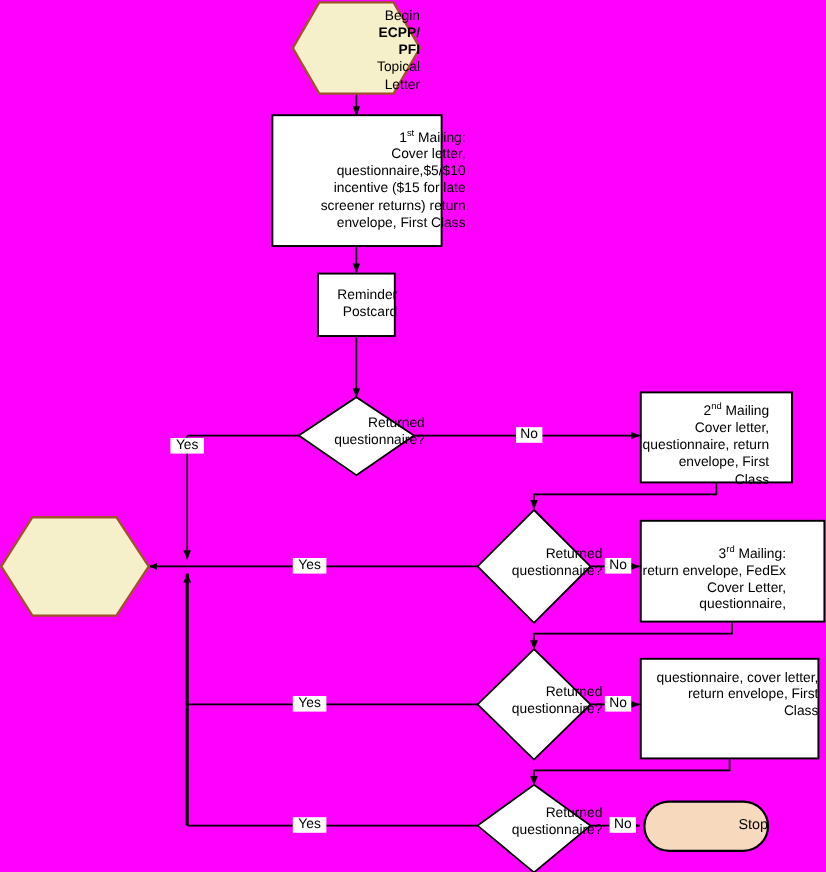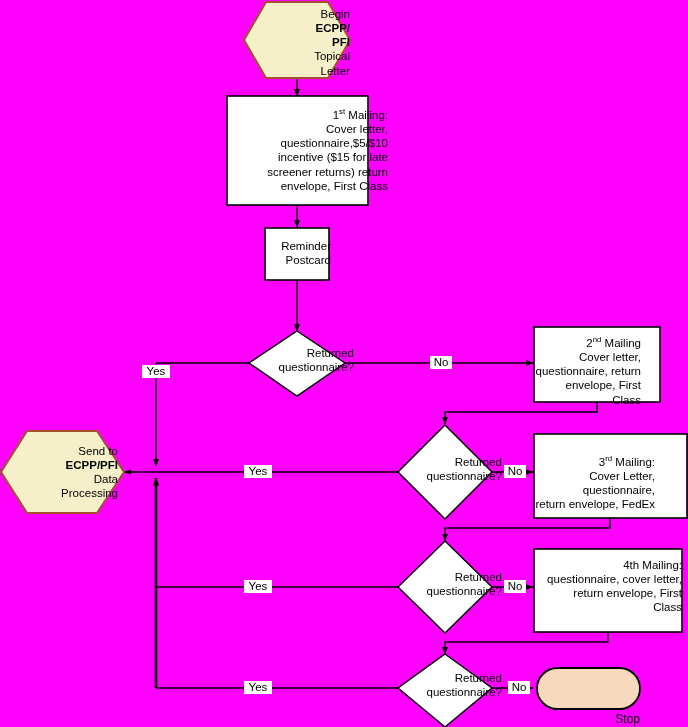--- a/index.html
+++ b/index.html
@@ -148,49 +148,42 @@
     <div>envelope, First Class</div>
   </div>
 
   <div class="node-text t11" style="left:388px;top:455px;width:114px;">
     <div>Returned</div>
     <div>questionnaire?</div>
   </div>
 
   <div class="node-text t11" style="left:535px;top:455px;width:120px;">
     <div><span>3</span><sup>rd</sup><span> Mailing:</span></div>
+    <div>return envelope, FedEx</div>
     <div>Cover Letter, questionnaire,</div>
-    <div>return envelope, FedEx</div>
   </div>
 
   <div class="node-text t11" style="left:388px;top:570px;width:114px;">
     <div>Returned</div>
     <div>questionnaire?</div>
   </div>
 
   <div class="node-text t11" style="left:534px;top:558px;width:148px;">
-    <div>4th Mailing:</div>
     <div>questionnaire, cover letter,</div>
     <div>return envelope, First</div>
     <div>Class</div>
   </div>
 
   <div class="node-text t11" style="left:388px;top:671px;width:114px;">
     <div>Returned</div>
     <div>questionnaire?</div>
   </div>
 
-  <div class="node-text t11" style="left:8px;top:444px;width:110px;">
-    <div>Send to</div>
-    <div class="bold">ECPP/PFI</div>
-    <div>Data</div>
-    <div>Processing</div>
-  </div>
 
-  <div class="node-text t12" style="left:537px;top:712px;width:103px;">Stop</div>
+  <div class="node-text t12" style="left:537px;top:680px;width:103px;">Stop</div>
 
   <div class="edge-label" style="left:430px;top:356px;width:20px;">No</div>
   <div class="edge-label" style="left:504px;top:465px;width:20px;">No</div>
   <div class="edge-label" style="left:504px;top:580px;width:20px;">No</div>
   <div class="edge-label" style="left:508px;top:681px;width:20px;">No</div>
 
   <div class="edge-label" style="left:142px;top:365px;width:26px;">Yes</div>
   <div class="edge-label" style="left:244px;top:465px;width:26px;">Yes</div>
   <div class="edge-label" style="left:244px;top:580px;width:26px;">Yes</div>
   <div class="edge-label" style="left:244px;top:681px;width:26px;">Yes</div>

